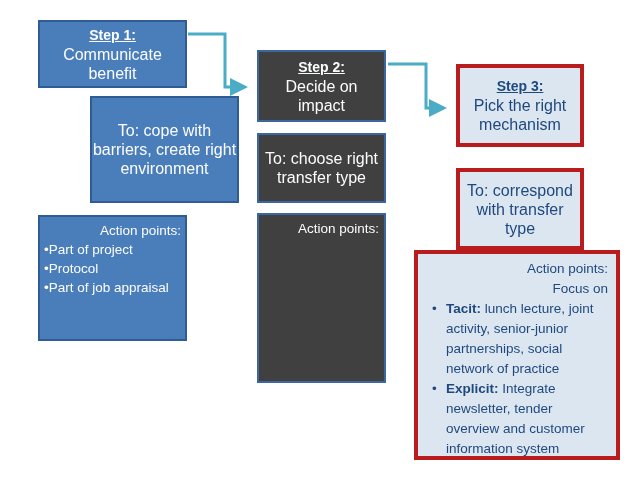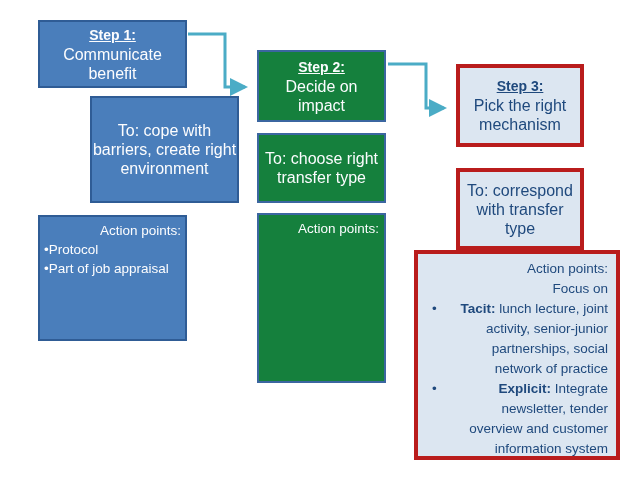--- a/index.html
+++ b/index.html
@@ -12,21 +12,21 @@
   }
   .box {
     position:absolute;
     box-sizing:border-box;
     display:flex;
     flex-direction:column;
   }
   
   .c1 { background:#4a7ebb; border:2px solid #2f5c95; color:#fdfdfe; }
   
-  .c2 { background:#15803d; border:2px solid #3b66a0; color:#fbfcfe; }
+  .c2 { background:#404040; border:2px solid #3b66a0; color:#fbfcfe; }
   
   .c3 { background:#dce6f1; border:4px solid #b91c1c; color:#1f497d; }
 
   .center-both { justify-content:center; align-items:center; text-align:center; }
 
   .step-title {
     font-weight:bold;
     text-decoration:underline;
     font-size:14px;
     line-height:19px;
@@ -49,21 +49,21 @@
   #box-to3   { left:456px; top:168px; width:128px; height:82px; }
   #box-ap3   { left:414px; top:250px; width:206px; height:210px; padding:5px 8px 5px 6px; }
 
   .ap-heading { text-align:right; font-size:13.5px; line-height:19px; font-weight:normal; }
   .ap-bullets { font-size:13.5px; line-height:19px; text-align:left; }
   .ap-bullet  { }
 
   #box-ap3 .ap-heading { line-height:20px; font-size:13.5px; }
   .ap3-item { display:flex; font-size:13.5px; line-height:20px; }
   .ap3-marker { width:22px; flex:0 0 22px; padding-left:8px; box-sizing:border-box; }
-  .ap3-text { flex:1;text-align:right; }
+  .ap3-text { flex:1; }
   .ap3-label { font-weight:bold; }
 
   #arrows { position:absolute; left:0; top:0; width:633px; height:477px; pointer-events:none; }
 </style>
 </head>
 <body>
 
 <div id="canvas">
 
   <svg id="arrows" viewBox="0 0 633 477" xmlns="http://www.w3.org/2000/svg">
@@ -82,20 +82,21 @@
 benefit</div>
   </div>
 
   <div class="box c1 center-both" id="box-to1">
     <div class="to-body">To: cope with barriers, create right environment</div>
   </div>
 
   <div class="box c1" id="box-ap1">
     <div class="ap-heading">Action points:</div>
     <div class="ap-bullets">
+      <div class="ap-bullet">•Part of project</div>
       <div class="ap-bullet">•Protocol</div>
       <div class="ap-bullet">•Part of job appraisal</div>
     </div>
   </div>
 
   <div class="box c2 center-both" id="box-step2">
     <div class="step-title">Step 2:</div>
     <div class="step-body">Decide on
 impact</div>
   </div>

